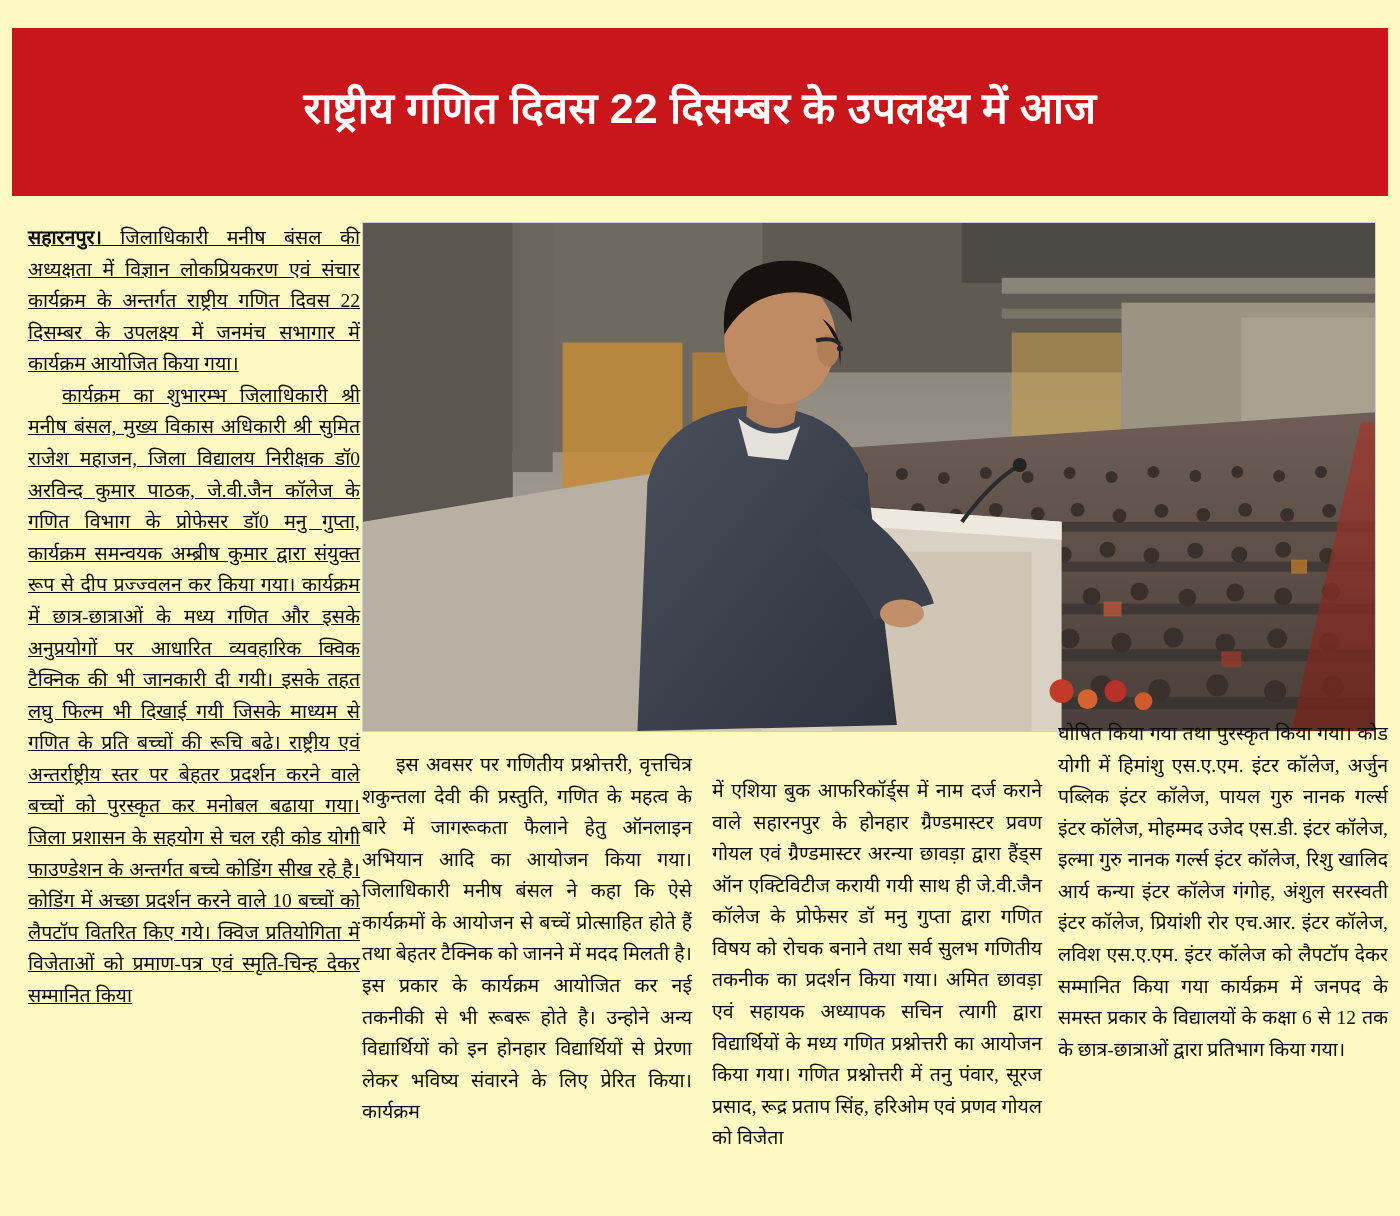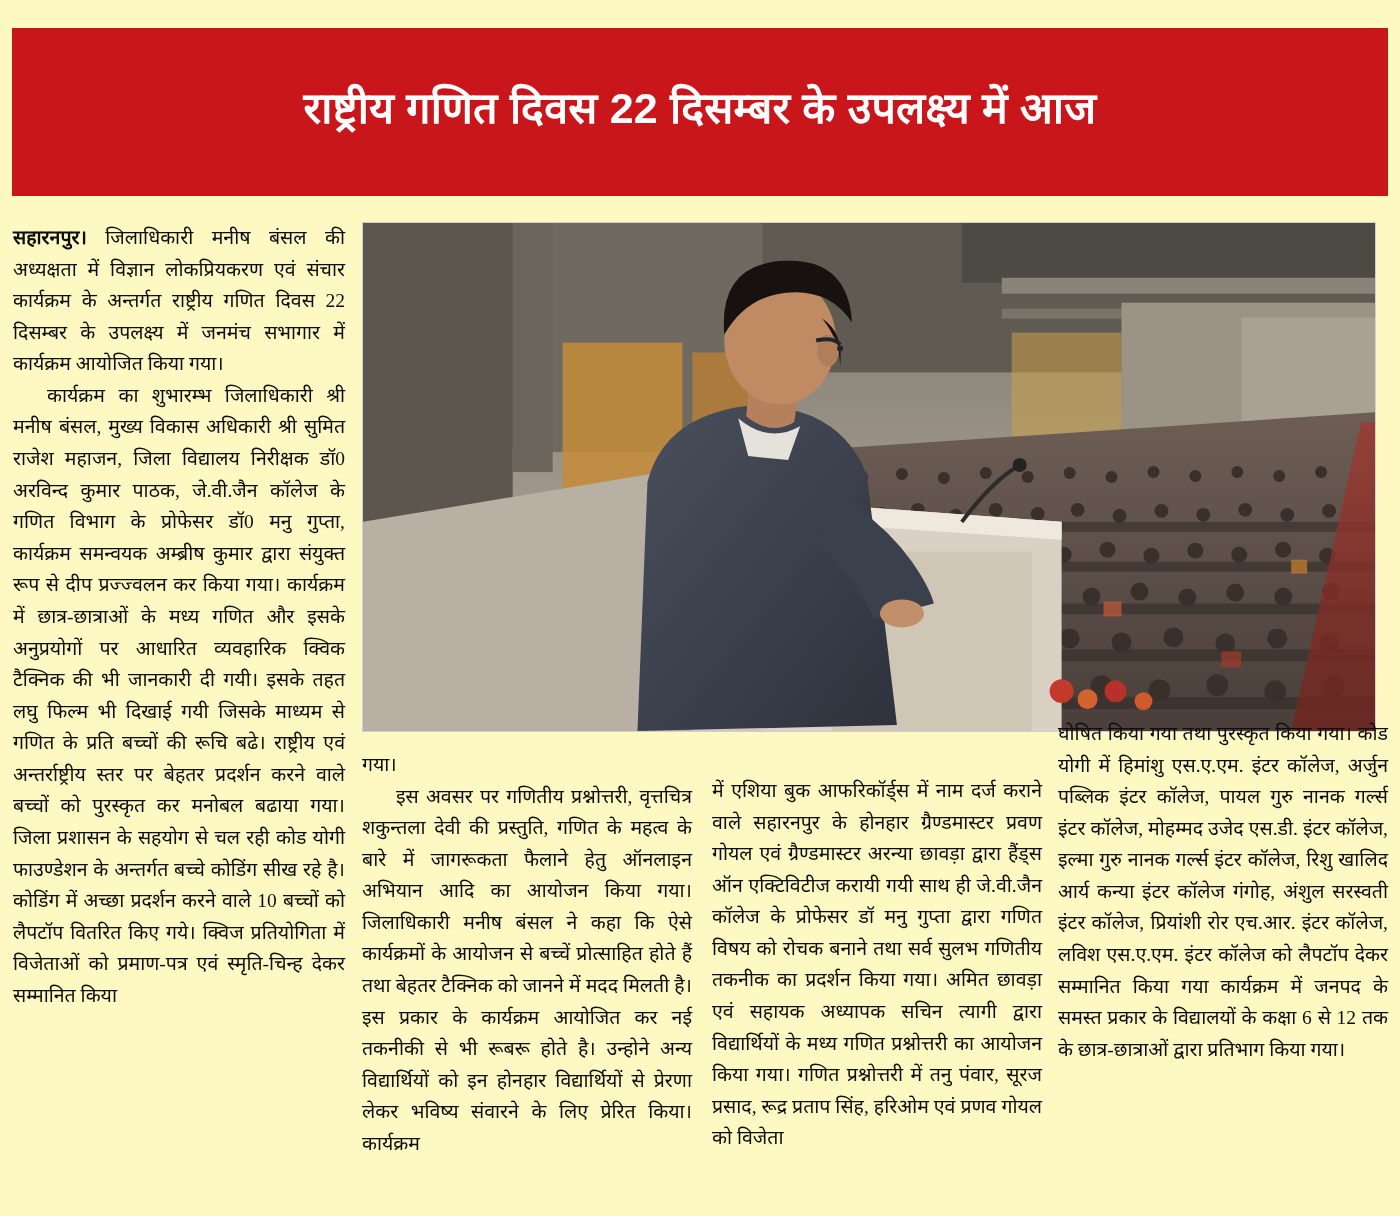--- a/index.html
+++ b/index.html
@@ -62,21 +62,21 @@
     position: absolute;
     top: 0;
     width: 330px;
     font-size: 19.5px;
     line-height: 1.62;
     text-align: justify;
     text-justify: inter-word;
     color: #0d0d0d;
     font-family: "Liberation Serif", serif;
   }
-  .col.c1 { left: 1px;   width: 332px; }
+  .col.c1 { left: 16px;   width: 332px; text-decoration: underline; }
   .col.c2 { left: 350px; width: 330px; top: 527px; }
   .col.c3 { left: 700px; width: 330px; top: 553px; }
   .col.c4 { left: 1046px; width: 330px; top: 496px; }
 
   .col p {
     margin: 0;
     text-indent: 34px;
   }
   .col p.first {
     text-indent: 0;
@@ -280,21 +280,20 @@
   </div>
 
   <div class="columns">
 
     <div class="col c1">
       <p class="first"><span class="dateline">सहारनपुर।</span><span> जिलाधिकारी मनीष बंसल की अध्यक्षता में विज्ञान लोकप्रियकरण एवं संचार कार्यक्रम के अन्तर्गत राष्ट्रीय गणित दिवस 22 दिसम्बर के उपलक्ष्य में जनमंच सभागार में कार्यक्रम आयोजित किया गया।</span></p>
       <p>कार्यक्रम का शुभारम्भ जिलाधिकारी श्री मनीष बंसल, मुख्य विकास अधिकारी श्री सुमित राजेश महाजन, जिला विद्यालय निरीक्षक डॉ0 अरविन्द कुमार पाठक, जे.वी.जैन कॉलेज के गणित विभाग के प्रोफेसर डॉ0 मनु गुप्ता, कार्यक्रम समन्वयक अम्ब्रीष कुमार द्वारा संयुक्त रूप से दीप प्रज्ज्वलन कर किया गया। कार्यक्रम में छात्र-छात्राओं के मध्य गणित और इसके अनुप्रयोगों पर आधारित व्यवहारिक क्विक टैक्निक की भी जानकारी दी गयी। इसके तहत लघु फिल्म भी दिखाई गयी जिसके माध्यम से गणित के प्रति बच्चों की रूचि बढे। राष्ट्रीय एवं अन्तर्राष्ट्रीय स्तर पर बेहतर प्रदर्शन करने वाले बच्चों को पुरस्कृत कर मनोबल बढाया गया। जिला प्रशासन के सहयोग से चल रही कोड योगी फाउण्डेशन के अन्तर्गत बच्चे कोडिंग सीख रहे है। कोडिंग में अच्छा प्रदर्शन करने वाले 10 बच्चों को लैपटॉप वितरित किए गये। क्विज प्रतियोगिता में विजेताओं को प्रमाण-पत्र एवं स्मृति-चिन्ह देकर सम्मानित किया</p>
     </div>
 
     <div class="col c2">
-      <p class="first">गया।</p>
       <p>इस अवसर पर गणितीय प्रश्नोत्तरी, वृत्तचित्र शकुन्तला देवी की प्रस्तुति, गणित के महत्व के बारे में जागरूकता फैलाने हेतु ऑनलाइन अभियान आदि का आयोजन किया गया। जिलाधिकारी मनीष बंसल ने कहा कि ऐसे कार्यक्रमों के आयोजन से बच्चें प्रोत्साहित होते हैं तथा बेहतर टैक्निक को जानने में मदद मिलती है। इस प्रकार के कार्यक्रम आयोजित कर नई तकनीकी से भी रूबरू होते है। उन्होने अन्य विद्यार्थियों को इन होनहार विद्यार्थियों से प्रेरणा लेकर भविष्य संवारने के लिए प्रेरित किया। कार्यक्रम</p>
     </div>
 
     <div class="col c3">
       <p class="first">में एशिया बुक आफरिकॉर्ड्स में नाम दर्ज कराने वाले सहारनपुर के होनहार ग्रैण्डमास्टर प्रवण गोयल एवं ग्रैण्डमास्टर अरन्या छावड़ा द्वारा हैंड्स ऑन एक्टिविटीज करायी गयी साथ ही जे.वी.जैन कॉलेज के प्रोफेसर डॉ मनु गुप्ता द्वारा गणित विषय को रोचक बनाने तथा सर्व सुलभ गणितीय तकनीक का प्रदर्शन किया गया। अमित छावड़ा एवं सहायक अध्यापक सचिन त्यागी द्वारा विद्यार्थियों के मध्य गणित प्रश्नोत्तरी का आयोजन किया गया। गणित प्रश्नोत्तरी में तनु पंवार, सूरज प्रसाद, रूद्र प्रताप सिंह, हरिओम एवं प्रणव गोयल को विजेता</p>
     </div>
 
     <div class="col c4">
       <p class="first">घोषित किया गया तथा पुरस्कृत किया गया। कोड योगी में हिमांशु एस.ए.एम. इंटर कॉलेज, अर्जुन पब्लिक इंटर कॉलेज, पायल गुरु नानक गर्ल्स इंटर कॉलेज, मोहम्मद उजेद एस.डी. इंटर कॉलेज, इल्मा गुरु नानक गर्ल्स इंटर कॉलेज, रिशु खालिद आर्य कन्या इंटर कॉलेज गंगोह, अंशुल सरस्वती इंटर कॉलेज, प्रियांशी रोर एच.आर. इंटर कॉलेज, लविश एस.ए.एम. इंटर कॉलेज को लैपटॉप देकर सम्मानित किया गया कार्यक्रम में जनपद के समस्त प्रकार के विद्यालयों के कक्षा 6 से 12 तक के छात्र-छात्राओं द्वारा प्रतिभाग किया गया।</p>
     </div>

